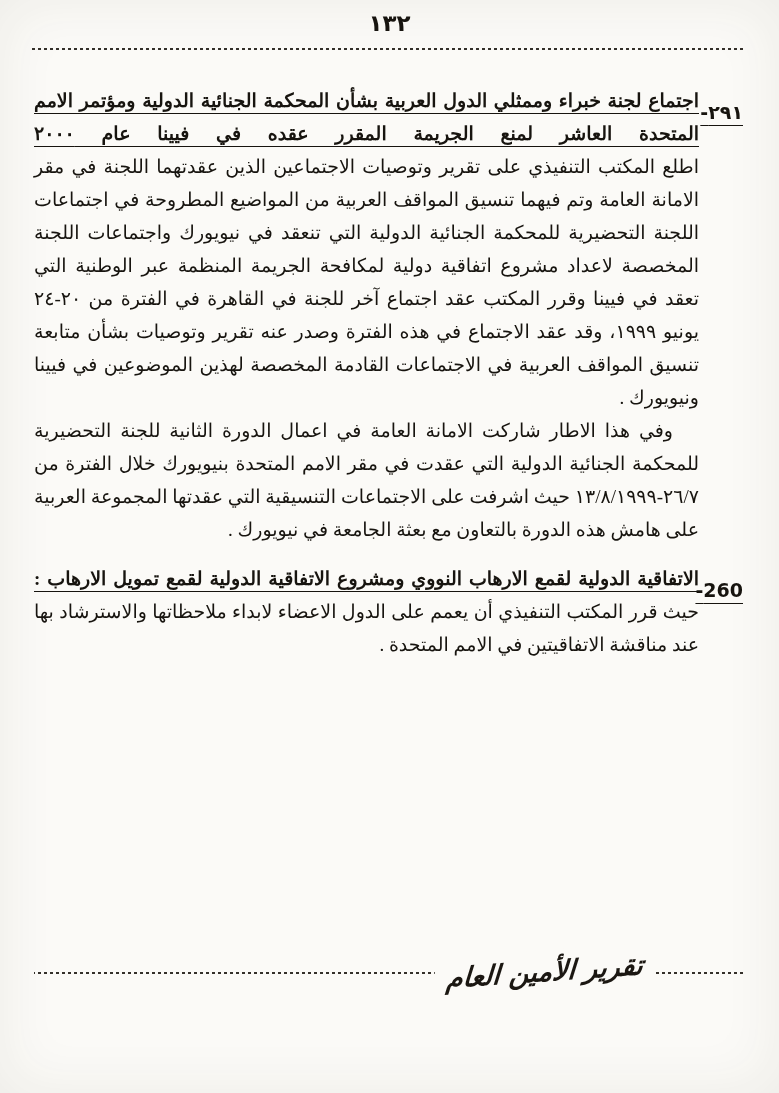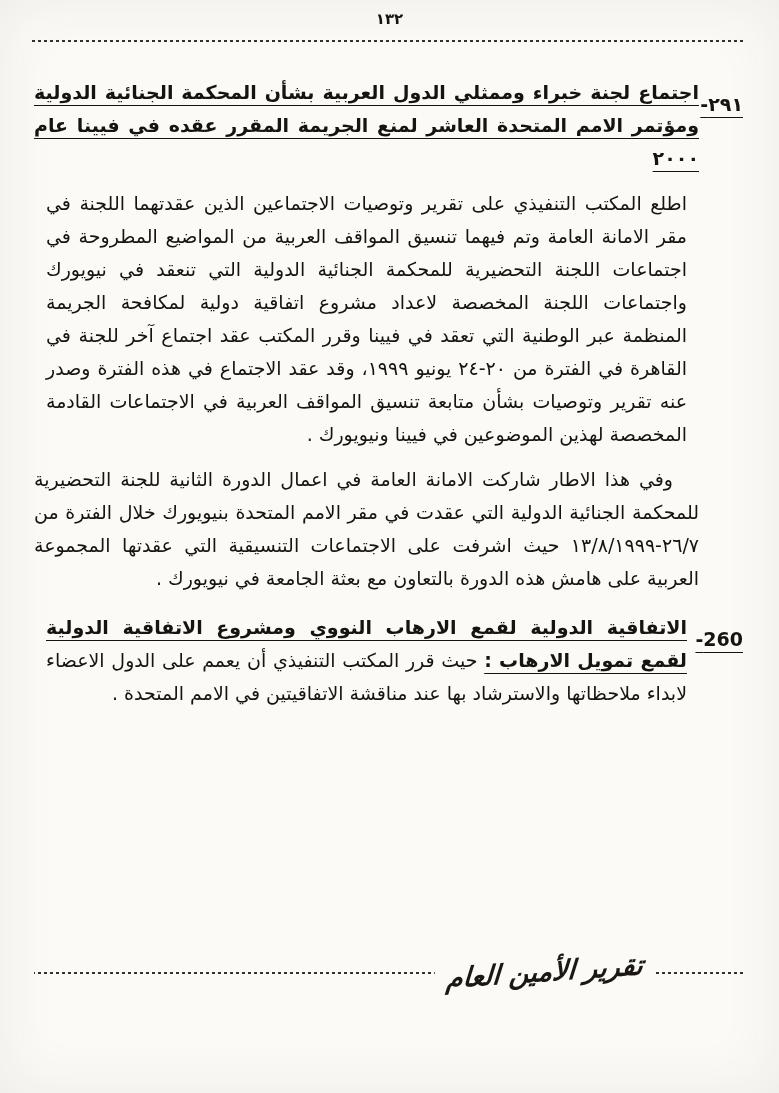--- a/index.html
+++ b/index.html
@@ -15,21 +15,21 @@
     background: #fbfaf7;
     box-shadow: inset 0 0 60px rgba(60,50,30,.07);
     font-family: "DejaVu Sans", sans-serif;
     color: #17140f;
     direction: rtl;
     overflow: hidden;
   }
   .page-number {
     text-align: center;
     padding-top: 10px;
-    font-size: 15px;
+    font-size: 23px;
     font-weight: bold;
     letter-spacing: 3px;
   }
   .rule {
     height: 2px;
     background-image: repeating-linear-gradient(to left, #34302a 0 3px, transparent 3px 6px);
   }
   .top-rule { margin: 12px 36px 0 32px; }
   .content {
     padding: 34px 36px 0 34px;
@@ -47,23 +47,23 @@
     right: 0;
     top: 12px;
     font-weight: bold;
     white-space: nowrap;
   }
   .heading {
     font-weight: bold;
     text-decoration: underline;
     text-underline-offset: 6px;
   }
-  p { margin: 0; }
+  p { margin: 0; font-family: Liberation Serif, serif; }
   .heading-block { text-align-last: justify; }
-  .body-par { margin: 12px; }
+  .body-par { margin: 0; }
   .body-par2 {
     text-indent: 26px;
   }
   .footer {
     position: absolute;
     left: 34px;
     right: 36px;
     top: 950px;
     height: 48px;
   }

